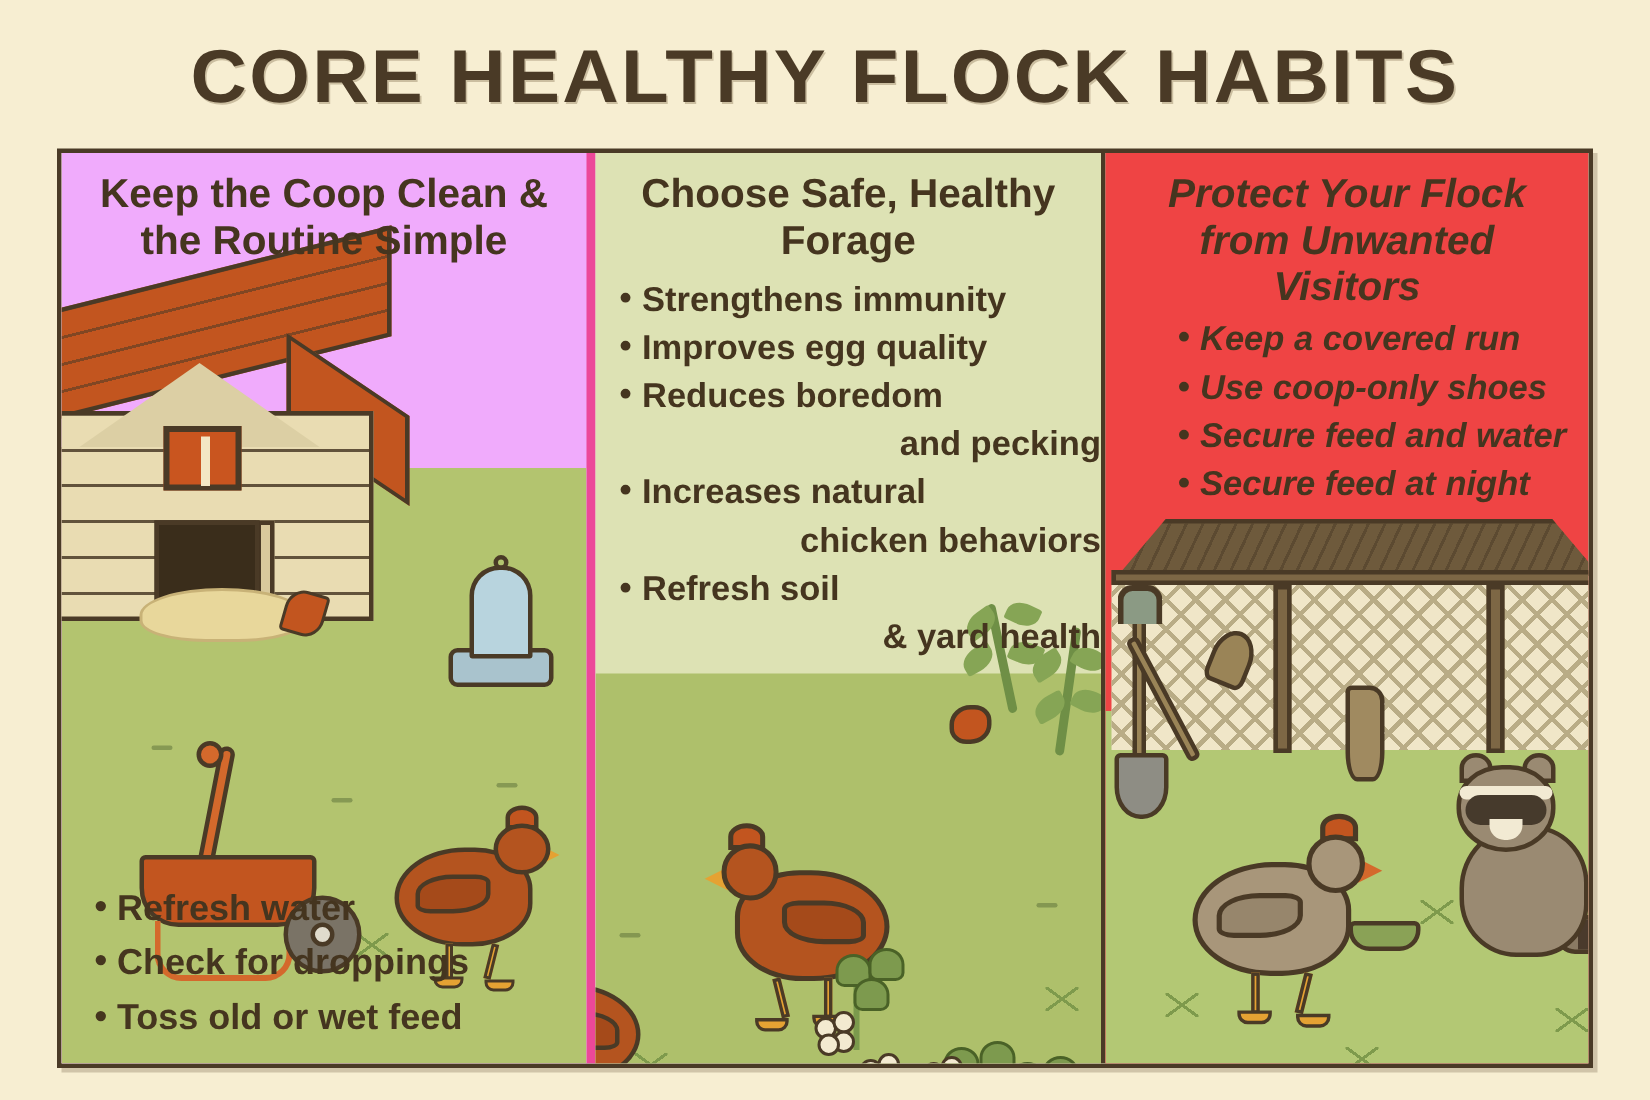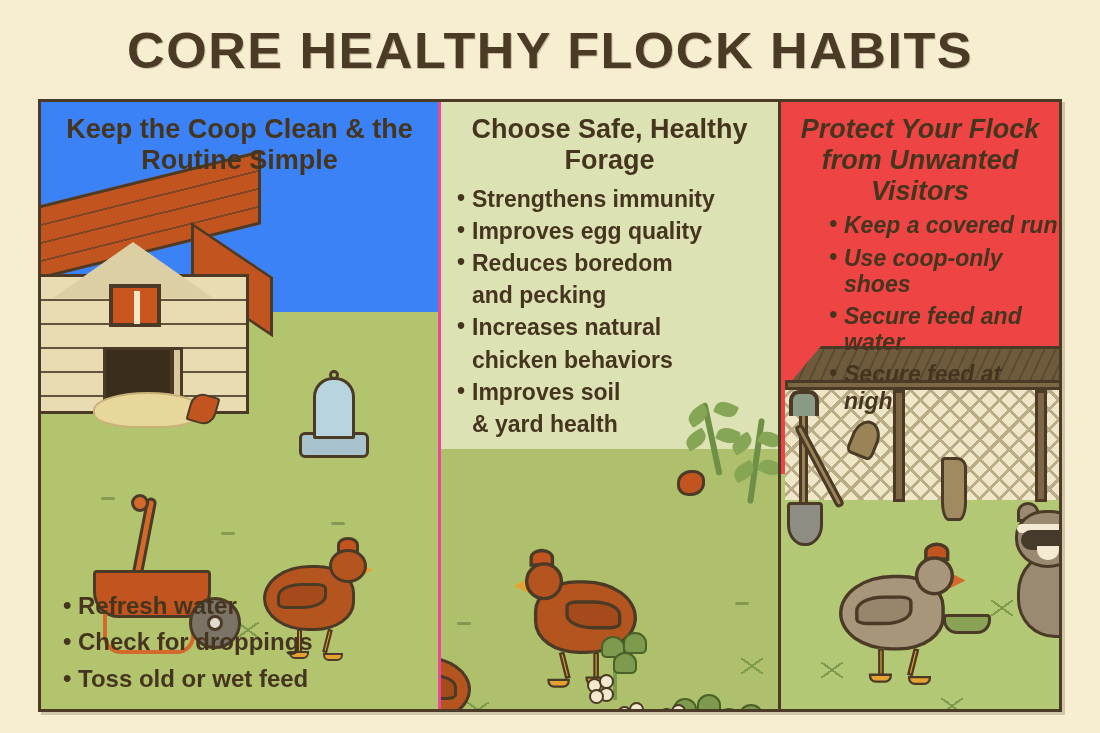--- a/index.html
+++ b/index.html
@@ -35,21 +35,21 @@
     border: 3px solid #4a3a26;
     display: flex;
     overflow: hidden;
     box-shadow: 3px 3px 0 rgba(90,72,48,.25);
   }
   .panel {
     position: relative;
     height: 100%;
     overflow: hidden;
   }
-  .p1 { width: 400px; border-right: 3px solid #ec4899; background: #3b82f6; }
+  .p1 { width: 356px; border-right: 6px solid #ec4899; background: #f0abfc; }
   .p2 { width: 340px; border-right: 3px solid #4a3a26; background: #dde2b4; }
   .p3 { flex: 1; background: #ef4444; font-style: italic; }
 
   
   .ground {
     position: absolute; left: 0; right: 0; bottom: 0;
     background: #b6c473;
   }
   .p1 .ground { height: 397px; background: #b3c46f; }
   .p2 .ground { height: 260px; background: #aec06b; }
@@ -85,21 +85,21 @@
   ul.bullets li {
     position: relative;
     padding-left: 17px;
     line-height: 1.14;
   }
   ul.bullets li::before {
     content: "•";
     position: absolute;
     left: 2px; top: -1px;
   }
-  ul.bullets li.cont { padding-left: 17px; }
+  ul.bullets li.cont { padding-left: 17px; text-align: right; }
   ul.bullets li.cont::before { content: ""; }
 
   .p1 ul.bullets { position: absolute; left: 20px; bottom: 8px; font-size: 24px; }
   .p1 ul.bullets li { margin-bottom: 9px; }
   .p2 ul.bullets { margin: 10px 0 0 14px; font-size: 23px; }
   .p2 ul.bullets li { margin-bottom: 6px; }
   .p3 ul.bullets { margin: 6px 0 0 46px; font-size: 23px; }
   .p3 ul.bullets li { margin-bottom: 6px; }
 
   
@@ -479,21 +479,21 @@
 
       <div class="head">Choose Safe, Healthy Forage</div>
 
       <ul class="bullets">
         <li>Strengthens immunity</li>
         <li>Improves egg quality</li>
         <li>Reduces boredom</li>
         <li class="cont">and pecking</li>
         <li>Increases natural</li>
         <li class="cont">chicken behaviors</li>
-        <li>Improves soil</li>
+        <li>Refresh soil</li>
         <li class="cont">&amp; yard health</li>
       </ul>
 
       <div class="sprig" style="left:268px; top:300px; height:74px; transform:rotate(-12deg);"></div>
       <div class="lf" style="left:246px; top:306px; transform:rotate(-35deg); z-index:4;"></div>
       <div class="lf" style="left:274px; top:300px; transform:rotate(25deg); z-index:4;"></div>
       <div class="lf" style="left:244px; top:330px; transform:rotate(-30deg); z-index:4;"></div>
       <div class="lf" style="left:276px; top:326px; transform:rotate(22deg); z-index:4;"></div>
 
       <div class="sprig" style="left:312px; top:316px; height:86px; transform:rotate(8deg);"></div>

